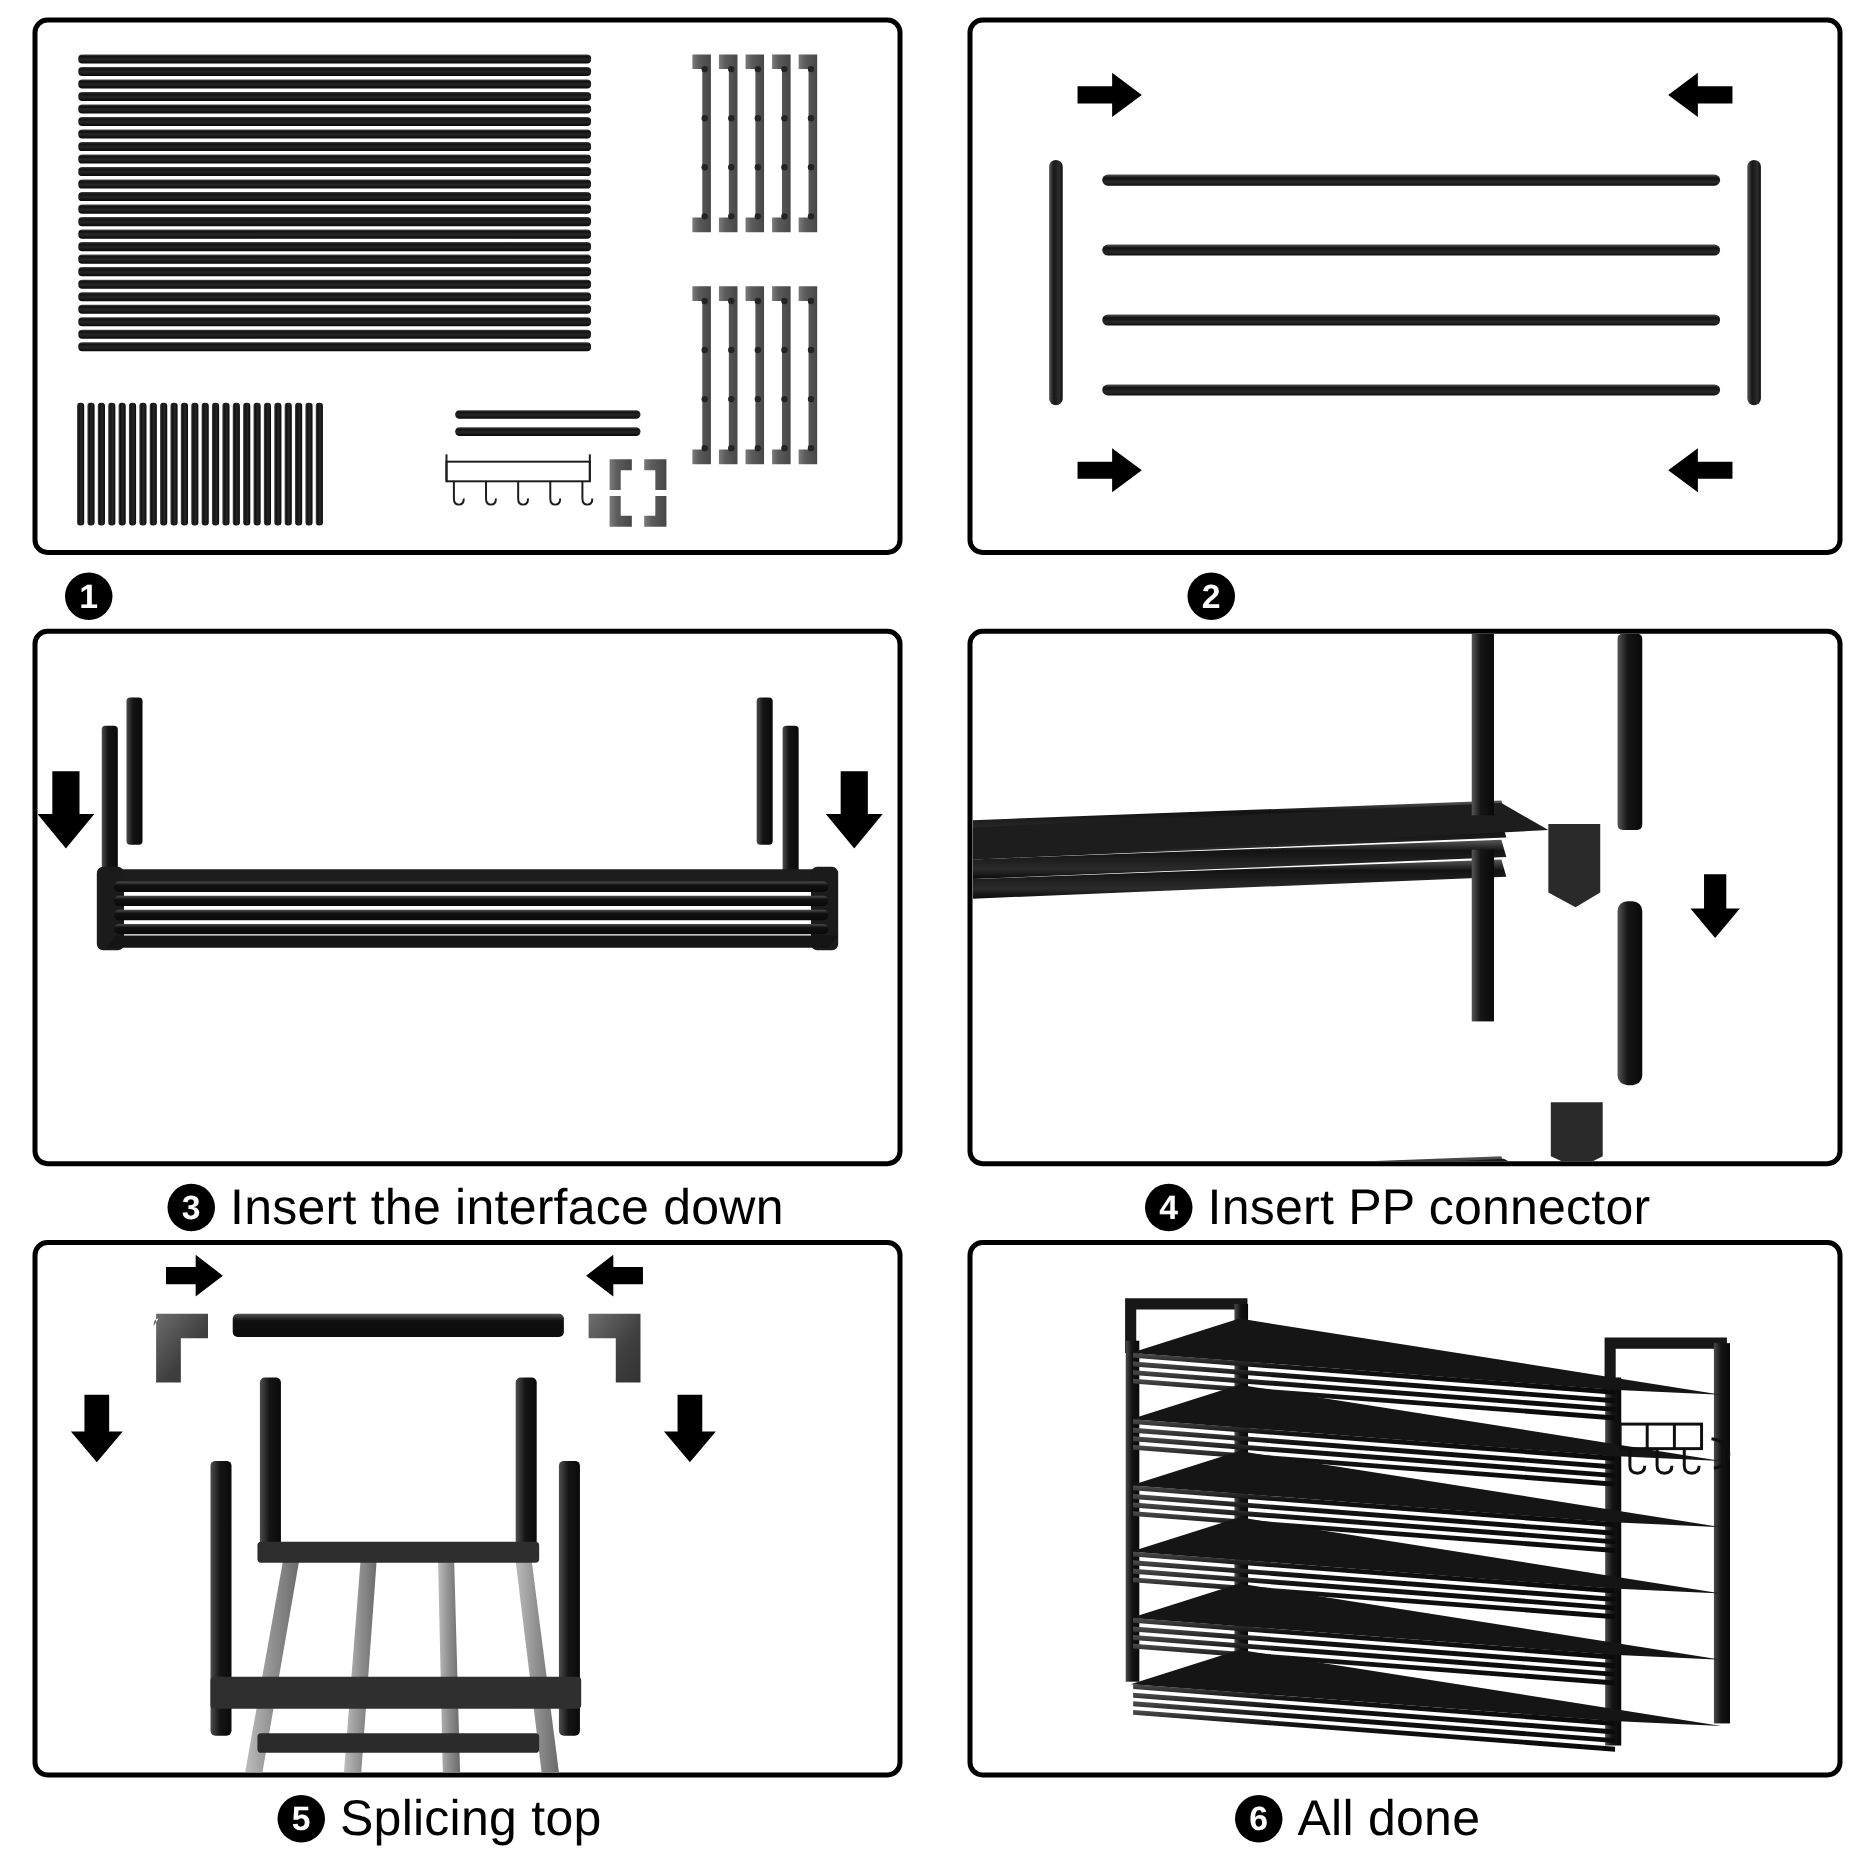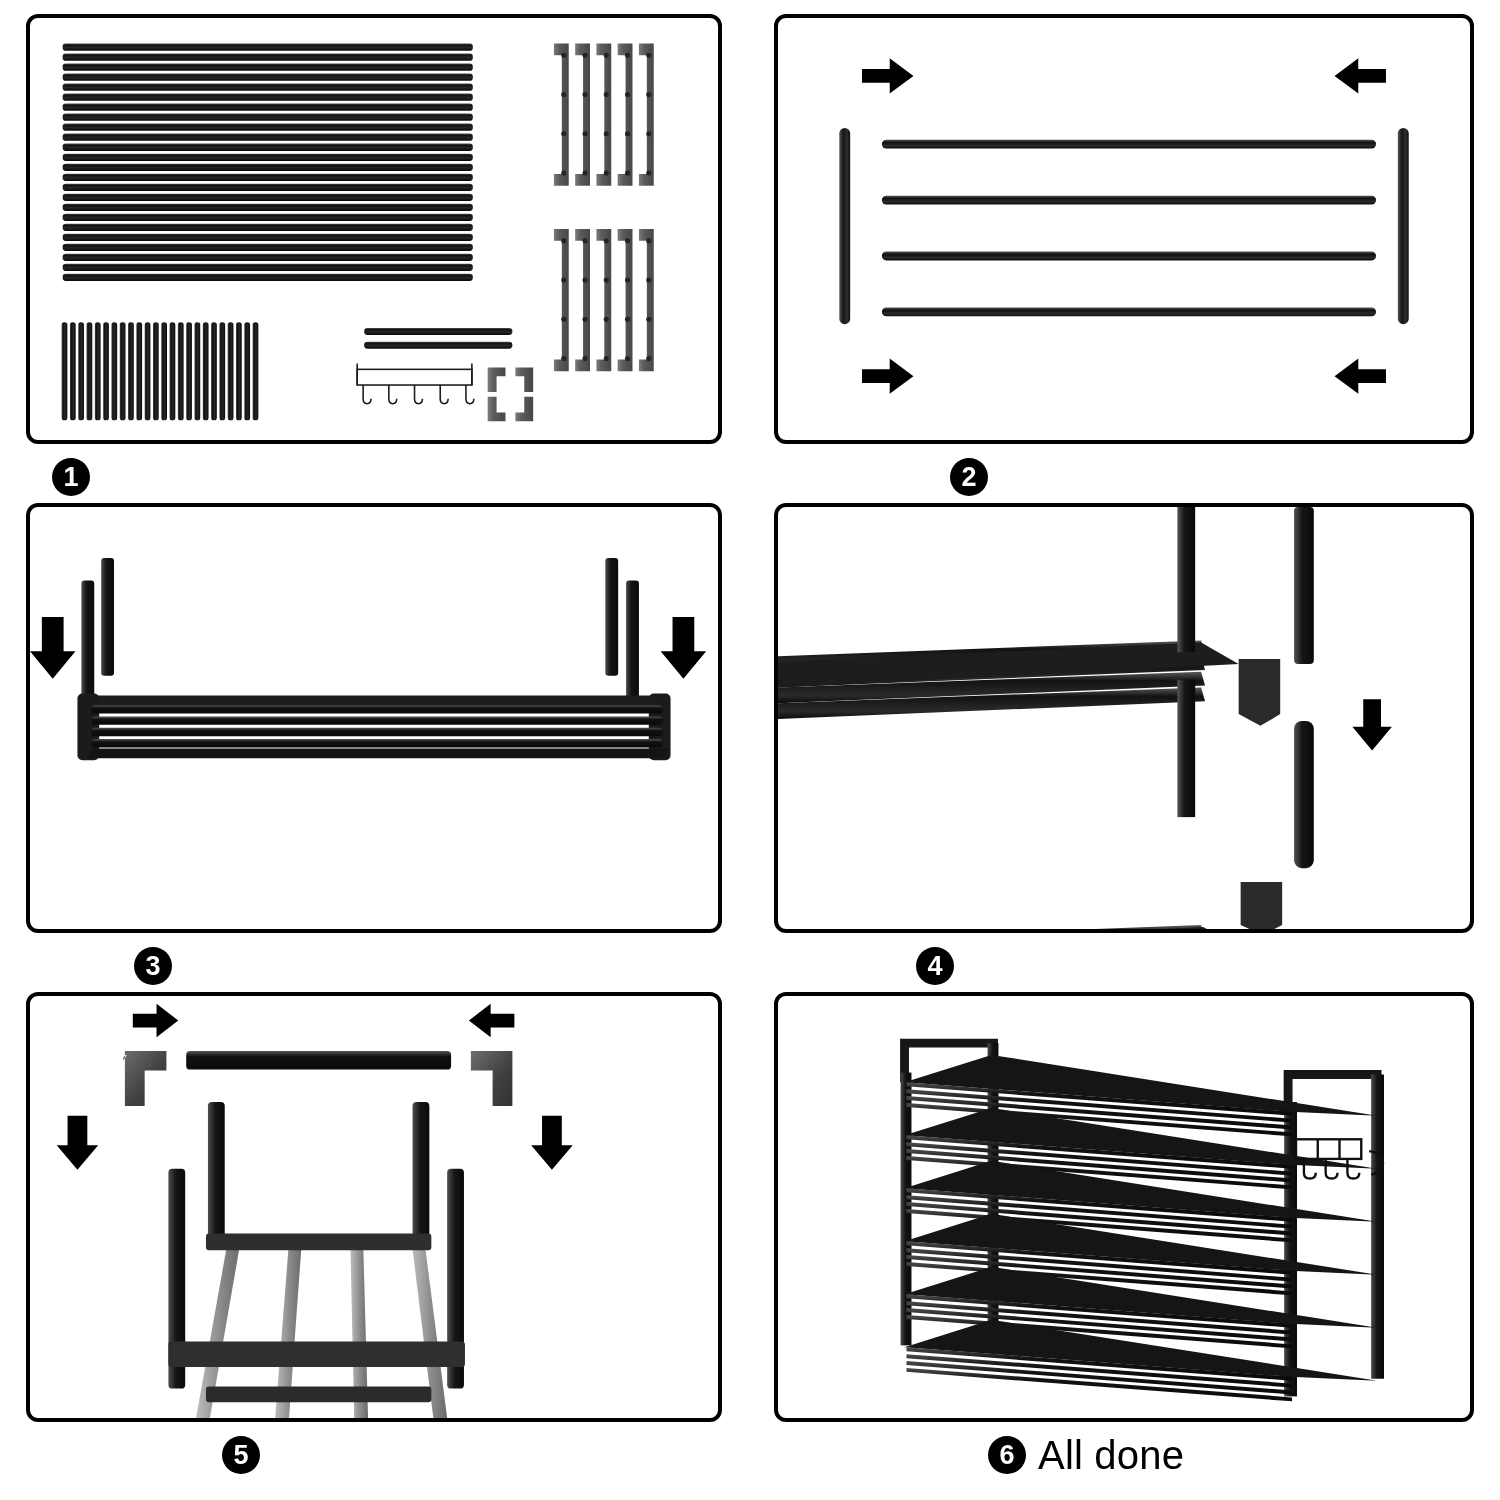--- a/index.html
+++ b/index.html
@@ -354,20 +354,21 @@
         </g>
 
         <g fill="#000000">
           <path d="M12,112 h22 v35 h12 l-23,28 -23,-28 h12 z"></path>
           <path d="M650,112 h22 v35 h12 l-23,28 -23,-28 h12 z"></path>
         </g>
       </svg>
     </div>
     <div class="caption" style="padding-left:108px">
       <span class="num">3</span>
+      <span class="label">Insert the interface down</span>
     </div>
   </div>
 
   <div class="panel-cell" id="cell-4">
     <div class="panel-box h-430">
       <svg class="panel-art" viewBox="0 0 700 430" preserveAspectRatio="none">
         <defs>
           <linearGradient id="tube4" x1="0" y1="0" x2="0" y2="1">
             <stop offset="0%" stop-color="#5a5a5a"></stop>
               <stop offset="28%" stop-color="#121212"></stop>
@@ -407,20 +408,21 @@
             </g>
           <polygon points="0,450 430,428 468,448 0,470" fill="#1d1d1d"></polygon>
           <path d="M468,382 h42 v44 l-20,10 -22,-10 z" fill="#2a2a2a"></path>
         </g>
 
         <path fill="#000000" d="M592,196 h18 v28 h11 l-20,24 -20,-24 h11 z"></path>
       </svg>
     </div>
     <div class="caption" style="padding-left:142px">
       <span class="num">4</span>
+      <span class="label">Insert PP connector</span>
     </div>
   </div>
 
   <div class="panel-cell" id="cell-5">
     <div class="panel-box h-430">
       <svg class="panel-art" viewBox="0 0 696 430" preserveAspectRatio="none">
         <defs>
           <linearGradient id="bar5" x1="0" y1="0" x2="0" y2="1">
             <stop offset="0%" stop-color="#555"></stop>
               <stop offset="30%" stop-color="#101010"></stop>
@@ -469,20 +471,21 @@
         <g fill="#000000">
           <path d="M104,18 h24 v-10 l22,17 -22,17 v-10 h-24 z"></path>
           <path d="M490,18 h-24 v-10 l-22,17 22,17 v-10 h24 z"></path>
           <path d="M38,122 h20 v30 h11 l-21,25 -21,-25 h11 z"></path>
           <path d="M518,122 h20 v30 h11 l-21,25 -21,-25 h11 z"></path>
         </g>
       </svg>
     </div>
     <div class="caption" style="padding-left:196px">
       <span class="num">5</span>
+      <span class="label">Splicing top</span>
     </div>
   </div>
 
   <div class="panel-cell" id="cell-6">
     <div class="panel-box h-430">
       <svg class="panel-art" viewBox="0 0 700 430" preserveAspectRatio="none">
         <defs>
           <linearGradient id="post6" x1="0" y1="0" x2="1" y2="0">
             <stop offset="0%" stop-color="#4a4a4a"></stop>
               <stop offset="45%" stop-color="#141414"></stop>

